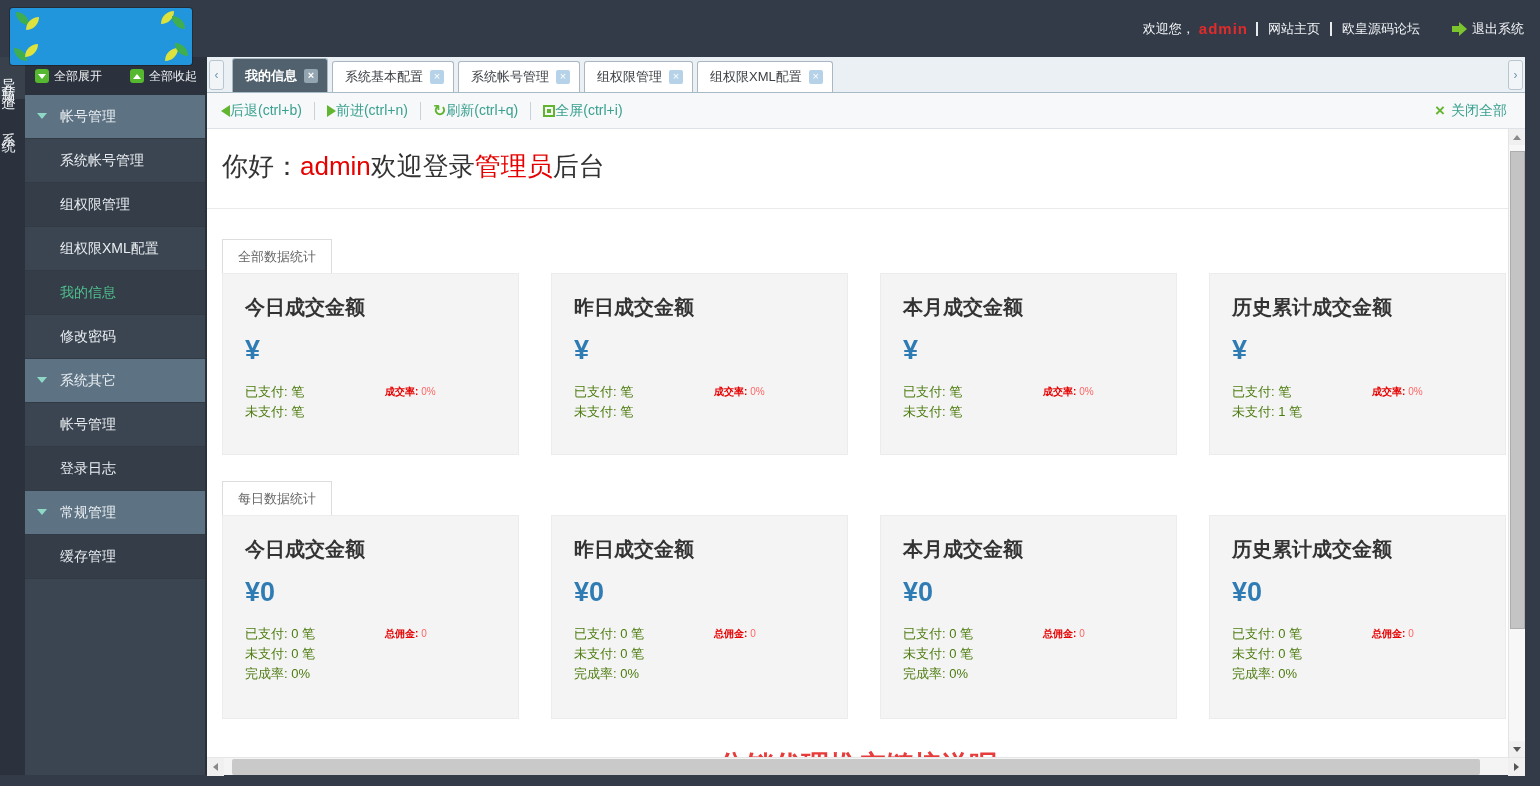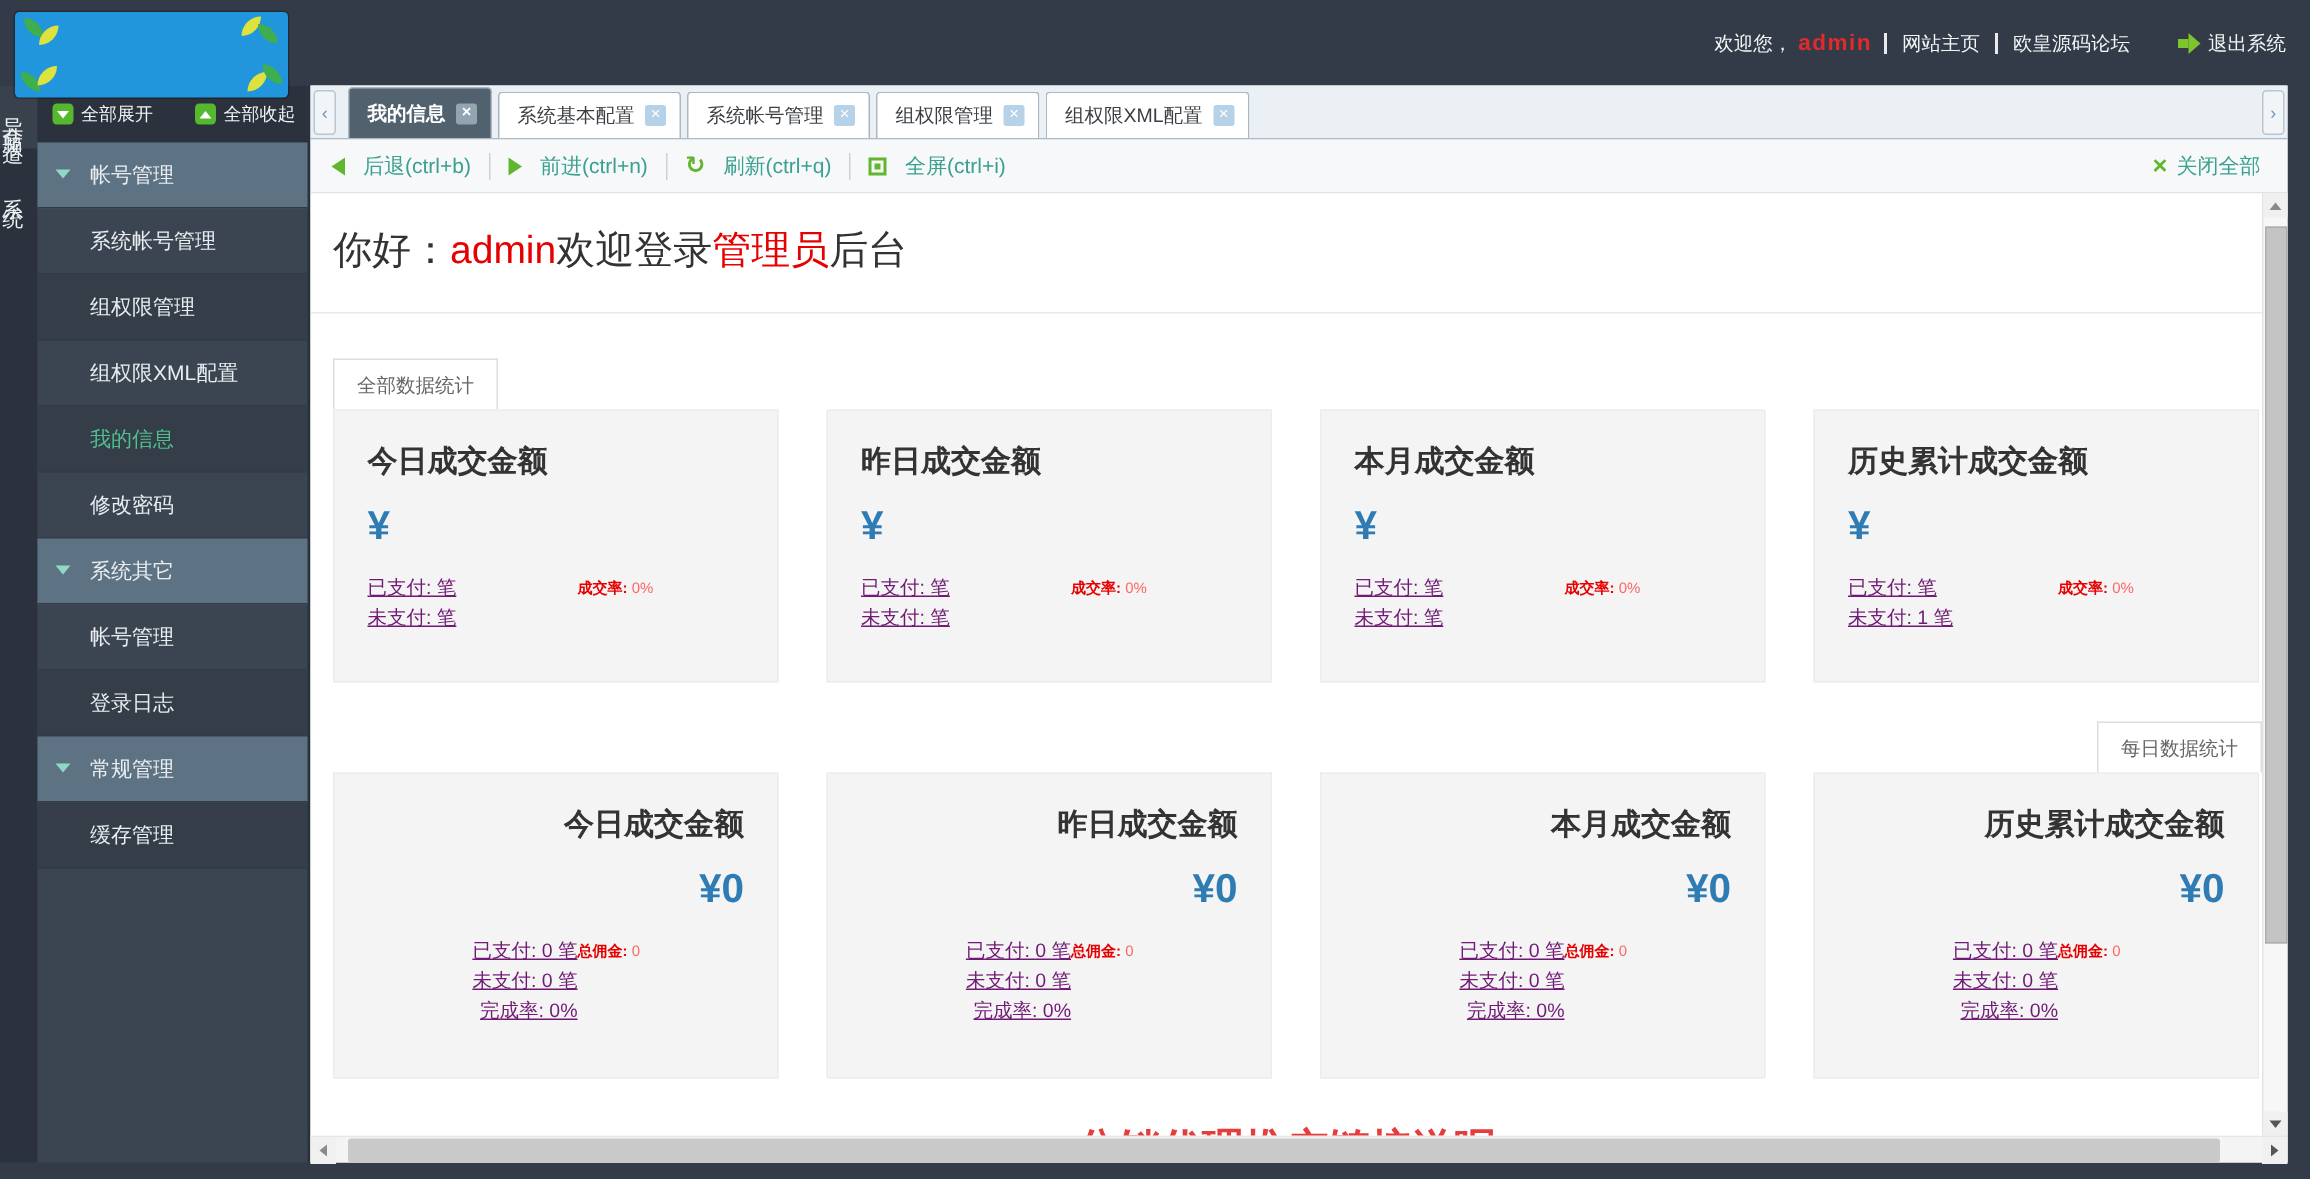--- a/index.html
+++ b/index.html
@@ -50,21 +50,21 @@
   .tabbar { height:36px; background:#ebf0f4; border-bottom:1px solid #a9bac7; display:flex; align-items:flex-end; padding:0 2px; }
   .tab-scroll { width:15px; height:30px; margin-bottom:2px; background:#f2f5f7; border:1px solid #b9c6d0; border-radius:3px; color:#6f93ad; font-size:12px; display:flex; align-items:center; justify-content:center; cursor:pointer; }
   .tabs { display:flex; align-items:flex-end; flex:1; gap:4px; margin-left:8px; }
   .tab { height:31px; display:flex; align-items:center; gap:7px; padding:0 9px 0 12px; background:#fff; border:1px solid #abb8c3; border-bottom:none; border-radius:3px 3px 0 0; font-size:13px; color:#3b3f43; cursor:pointer; position:relative; z-index:2; }
   .tab.active { background:#51616e; color:#fff; font-weight:bold; height:34px; }
   .tab-close { width:14px; height:14px; border-radius:2px; background:#b5d2e9; color:#fff; font-size:11px; line-height:13px; text-align:center; cursor:pointer; }
   .tab.active .tab-close { background:#93a5b1; }
 
   
   .toolbar { height:36px; background:#f6f8fa; border-bottom:1px solid #dde3e8; display:flex; align-items:center; padding:0 14px; }
-  .tool-item { display:flex; align-items:center; gap:12px; color:#3aa08f; font-size:14px; cursor:pointer; padding:0 12px; }
+  .tool-item { display:flex; align-items:center; gap:0; color:#3aa08f; font-size:14px; cursor:pointer; padding:0 12px; }
   .tool-item + .tool-item { border-left:1px solid #c9d2d9; }
   .tool-item:first-child { padding-left:0; }
   .tri-l { width:0; height:0; border-right:9px solid #62b52e; border-top:6px solid transparent; border-bottom:6px solid transparent; }
   .tri-r { width:0; height:0; border-left:9px solid #62b52e; border-top:6px solid transparent; border-bottom:6px solid transparent; }
   .ico-refresh { color:#62b52e; font-size:16px; font-weight:bold; line-height:14px; }
   .ico-full { width:12px; height:12px; border:2px solid #62b52e; position:relative; }
   .ico-full::after { content:""; position:absolute; left:2px; top:2px; width:4px; height:4px; background:#62b52e; }
   .toolbar-spacer { flex:1; }
   .close-all { display:flex; align-items:center; gap:6px; color:#3aa08f; font-size:14px; cursor:pointer; padding-right:4px; }
   .ico-x { color:#62b52e; font-size:17px; font-weight:bold; line-height:14px; }
@@ -84,32 +84,32 @@
   .hscroll .scroll-btn { width:17px; height:18px; }
   .htrack { flex:1; position:relative; height:18px; }
   .hthumb { position:absolute; left:8px; top:1px; height:16px; width:1248px; background:#c9c9c9; border-radius:2px; }
 
   
   .greeting { padding:20px 15px 24px; font-size:26px; color:#333; border-bottom:1px solid #eaeaea; }
   .greeting .red { color:#e60000; }
 
   
   .section { margin:30px 0 0 15px; }
-  .section:nth-of-type(2) { margin-top:26px;text-align:right; }
+  .section:nth-of-type(2) { margin-top:26px; }
   .section-head { height:34px; }
   .section-tab { display:inline-block; height:34px; line-height:33px; padding:0 15px; font-size:13px; color:#666; background:#fff; border:1px solid #ddd; border-bottom:none; cursor:pointer; }
   .cards { display:flex; gap:32px; }
   .card { width:297px; background:#f4f4f4; border:1px solid #ececec; padding:20px 22px; }
   .cards.row1 .card { height:182px; }
   .cards.row2 .card { height:204px; }
   .card-title { font-size:20px; font-weight:bold; color:#333; }
   .card-amount { font-size:27px; font-weight:bold; color:#2f7cb5; margin-top:14px; }
   .card-stats { display:flex; margin-top:16px; }
   .card-lines { width:140px; }
-  .card-line { font-size:13px; color:#701a75; line-height:20px;text-decoration:underline; }
+  .card-line { font-size:13px; color:#4d7c0f; line-height:20px; }
   .card-highlight { font-size:10px; padding-top:3px; }
   .hl-label { color:#e60000; font-weight:bold; }
   .hl-value { color:#ff6666; }
 
   .footer-banner { margin-top:28px; text-align:center; font-size:28px; font-weight:bold; color:#e63c3c; }
 </style>
 </head>
 <body>
 
 <div class="topbar">

